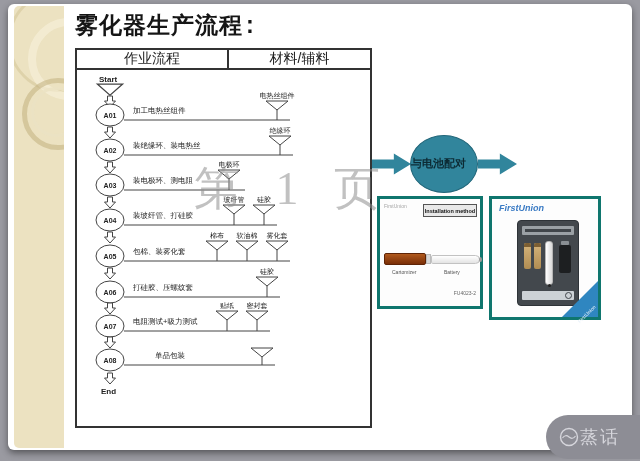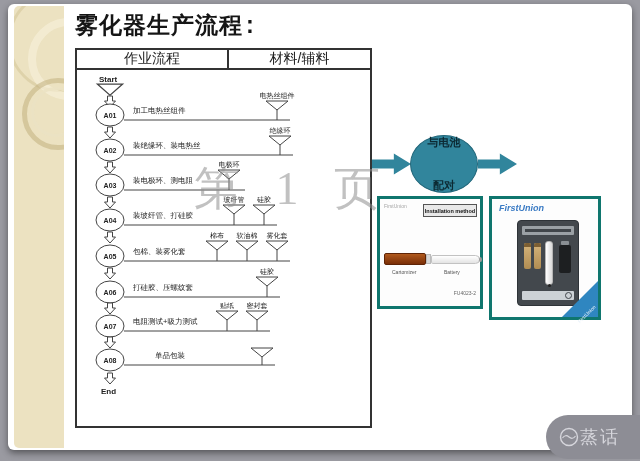--- a/index.html
+++ b/index.html
@@ -34,21 +34,21 @@
   .se{font-size:8px;font-weight:bold}
   .shape{fill:#fff;stroke:#444;stroke-width:1}
   .ln{stroke:#444;stroke-width:1;fill:none}
   
   .pagewm{position:absolute;left:186px;top:154px;font-family:Liberation Serif, serif;
           font-size:46px;color:#8f8f8f;opacity:.55;letter-spacing:12px;z-index:5;pointer-events:none;white-space:nowrap}
   
   .barrow{position:absolute;width:39px;height:22px;background:#31859C;
           clip-path:polygon(0 30%,56% 30%,56% 2%,100% 50%,56% 98%,56% 70%,0 70%)}
   .tball{position:absolute;background:#31859C;border:1px solid #23677a;border-radius:50%;
-         display:flex;flex-direction:column;align-items:center;justify-content:space-between;
+         display:flex;flex-direction:row;align-items:center;justify-content:flex-start;
          color:#0c2a33;font-weight:bold;box-sizing:border-box}
   .tb1{left:402px;top:131px;width:68px;height:58px;font-size:11px;line-height:1.2}
   .tb2{left:511px;top:135px;width:58px;height:50px;font-size:12px}
   .ar1{left:364px;top:149px}
   .ar2{left:470px;top:149px}
   
   .card{position:absolute;background:#fdfdfd;border:3px solid #0f766e;box-sizing:border-box}
   .card1{left:369px;top:192px;width:106px;height:113px}
   .c1brand{position:absolute;left:4px;top:4px;font-size:5px;color:#a6a6a6}
   .c1btn{position:absolute;right:3px;top:5px;width:52px;height:11px;border:1px solid #555;

